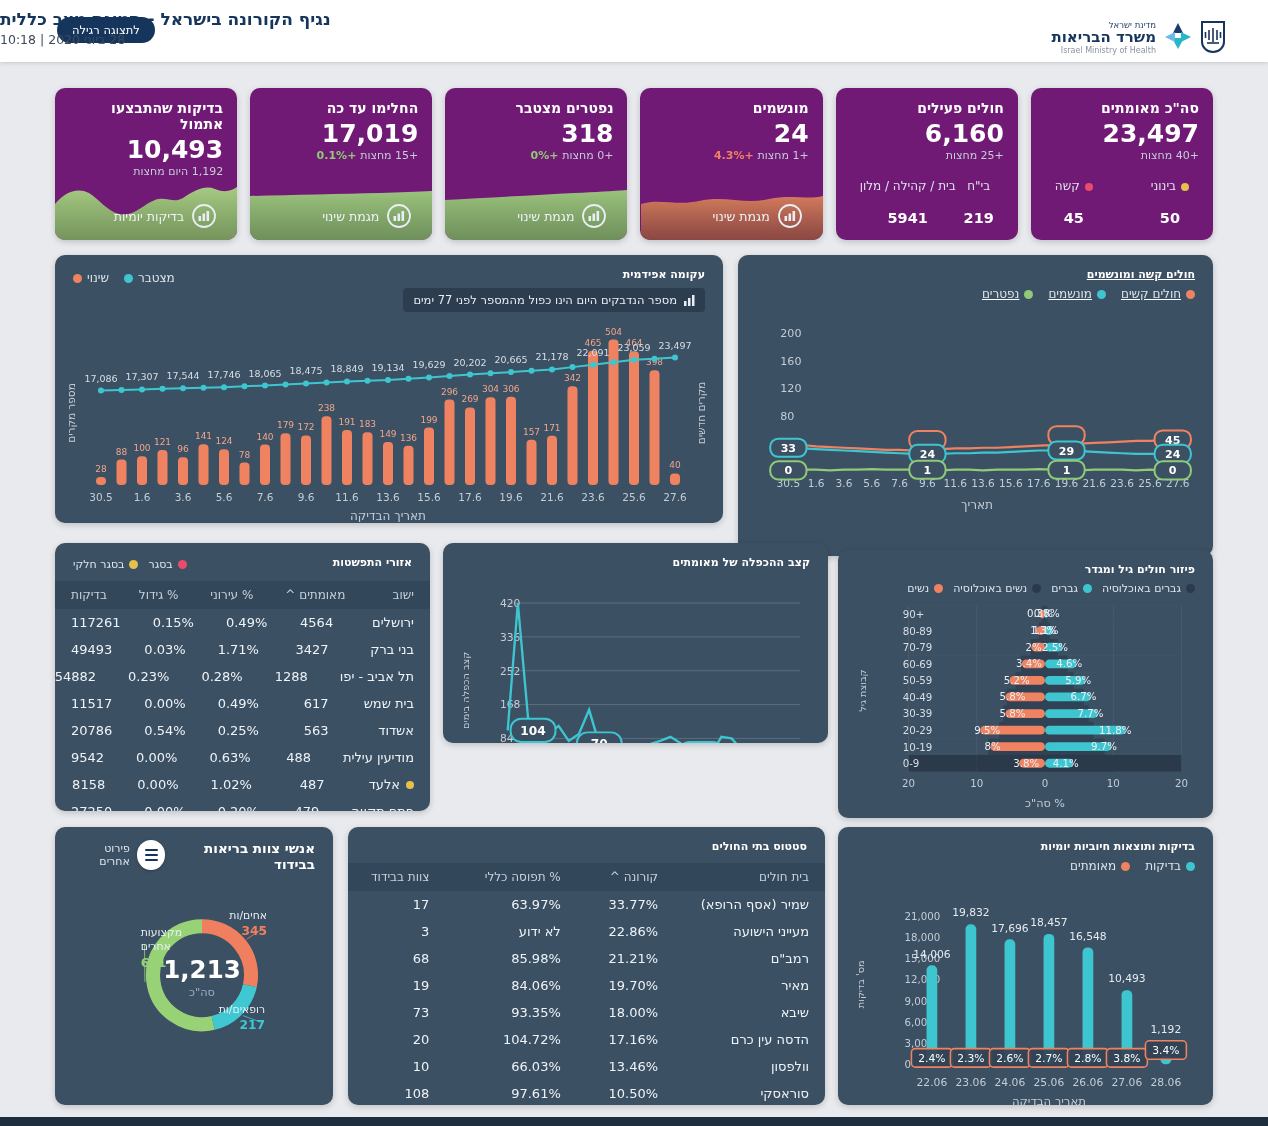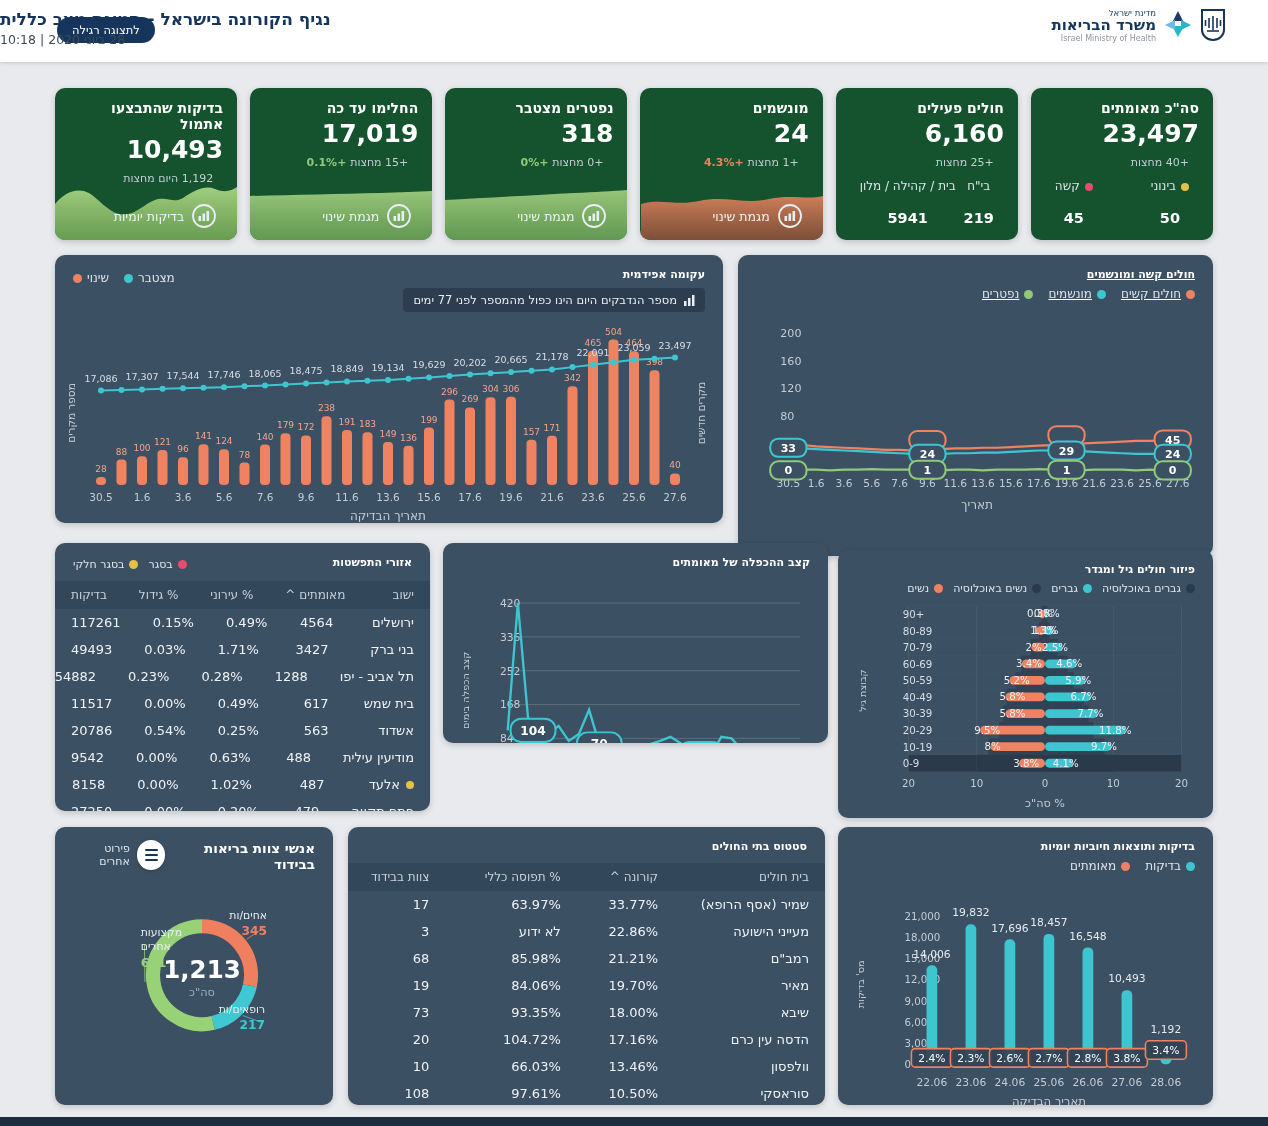--- a/index.html
+++ b/index.html
@@ -11,32 +11,32 @@
   }
   
   .topbar { position:absolute; top:0; left:0; width:1268px; height:62px; background:#ffffff;
             box-shadow:0 1px 4px rgba(0,0,0,.15); z-index:5; }
   .title-block { position:absolute; top:9px; left:0; right:4px; text-align:left; }
   .page-title { font-size:17px; font-weight:bold; color:#16355d; }
   .page-datetime { font-size:12.5px; color:#3e4a5a; margin-top:3px; }
   .view-btn { position:absolute; left:57px; top:17px; background:#16355d; color:#fff; border:none;
               border-radius:14px; padding:6px 15px; font-size:11.5px; cursor:pointer;
               font-family:inherit; }
-  .logo { position:absolute; right:42px; top:8px; display:flex; align-items:center; gap:7px; }
+  .logo { position:absolute; right:42px; top:20px; display:flex; align-items:center; gap:7px; }
   .logo-text { text-align:right; }
   .logo-text .l1 { font-size:8.5px; color:#16355d; }
   .logo-text .l2 { font-size:15px; font-weight:bold; color:#16355d; line-height:1.05; }
   .logo-text .l3 { font-size:8px; color:#8a93a0; }
   
   .kpi-row { position:absolute; top:88px; right:55px; width:1158px; display:flex; gap:13px; }
-  .card { background:#14532d; border-radius:10px; box-shadow:0 2px 6px rgba(0,0,0,.18); }
+  .card { background:#701a75; border-radius:10px; box-shadow:0 2px 6px rgba(0,0,0,.18); }
   .kpi { flex:1; height:152px; position:relative; overflow:hidden; }
   .kpi-title { padding:12px 14px 0; font-size:14px; font-weight:bold; line-height:1.15; }
   .kpi-value { padding:3px 14px 0; font-size:25px; font-weight:bold; }
-  .kpi-delta { padding:1px 24px 0; font-size:11px; color:#c3cdd6;margin-top:7px; }
+  .kpi-delta { padding:1px 14px 0; font-size:11px; color:#c3cdd6; }
   .kpi-delta .pct { font-weight:bold; }
   .kpi-stats { position:absolute; bottom:14px; right:0; left:0; display:flex;
                justify-content:space-between; padding:0 24px; }
   .kpi-stat { text-align:center; font-size:12px; color:#dde5ec; }
   .kpi-stat .dot { display:inline-block; width:8px; height:8px; border-radius:50%; margin-left:5px; vertical-align:middle; }
   .kpi-stat .v { font-size:14.5px; font-weight:bold; color:#fff; margin-top:17px; }
   .spark { position:absolute; bottom:0; right:0; left:0; height:66px; }
   .trend-row { position:absolute; bottom:11px; right:20px; display:flex; align-items:center; gap:7px;
                font-size:12.5px; color:#eef3f7; z-index:2; }
   

